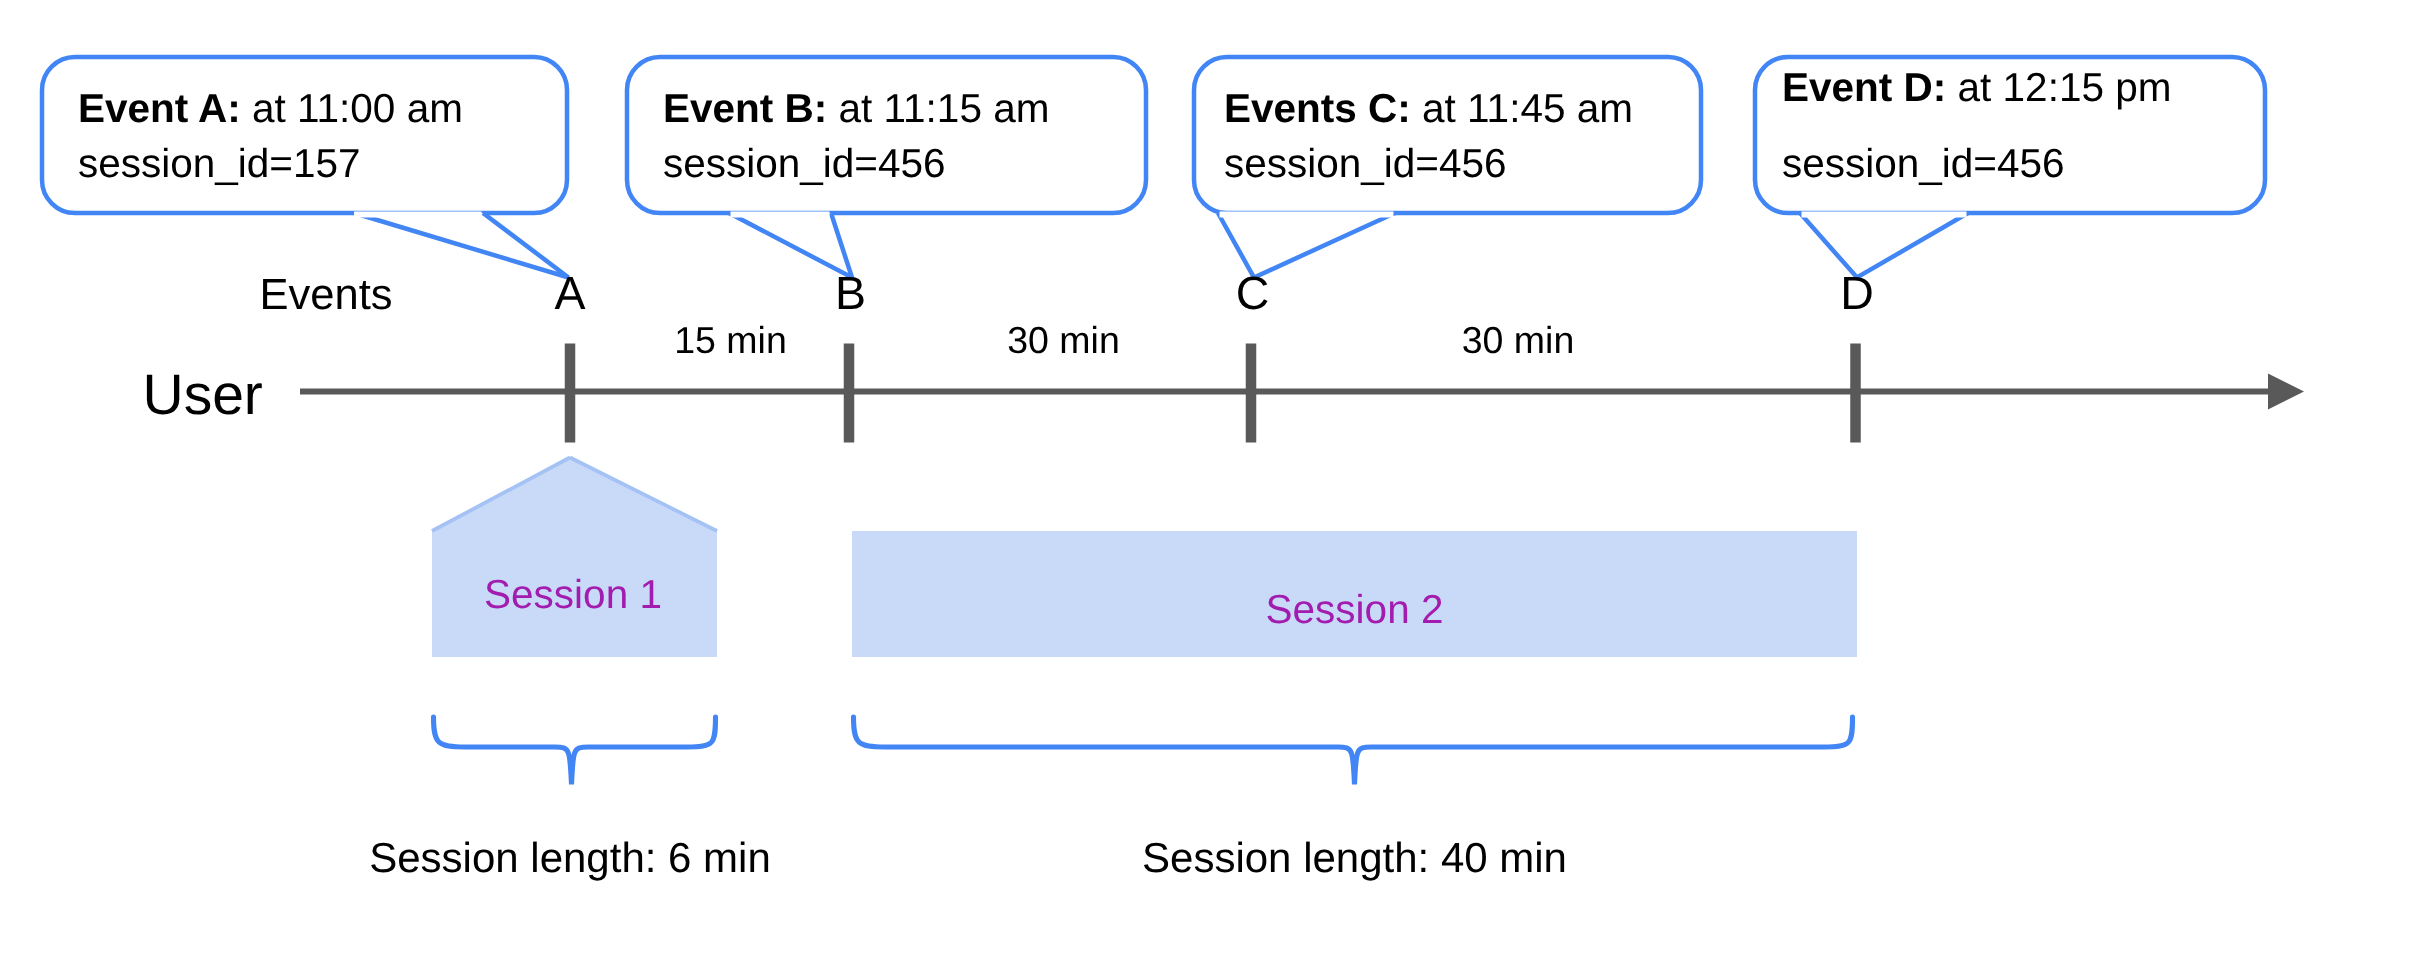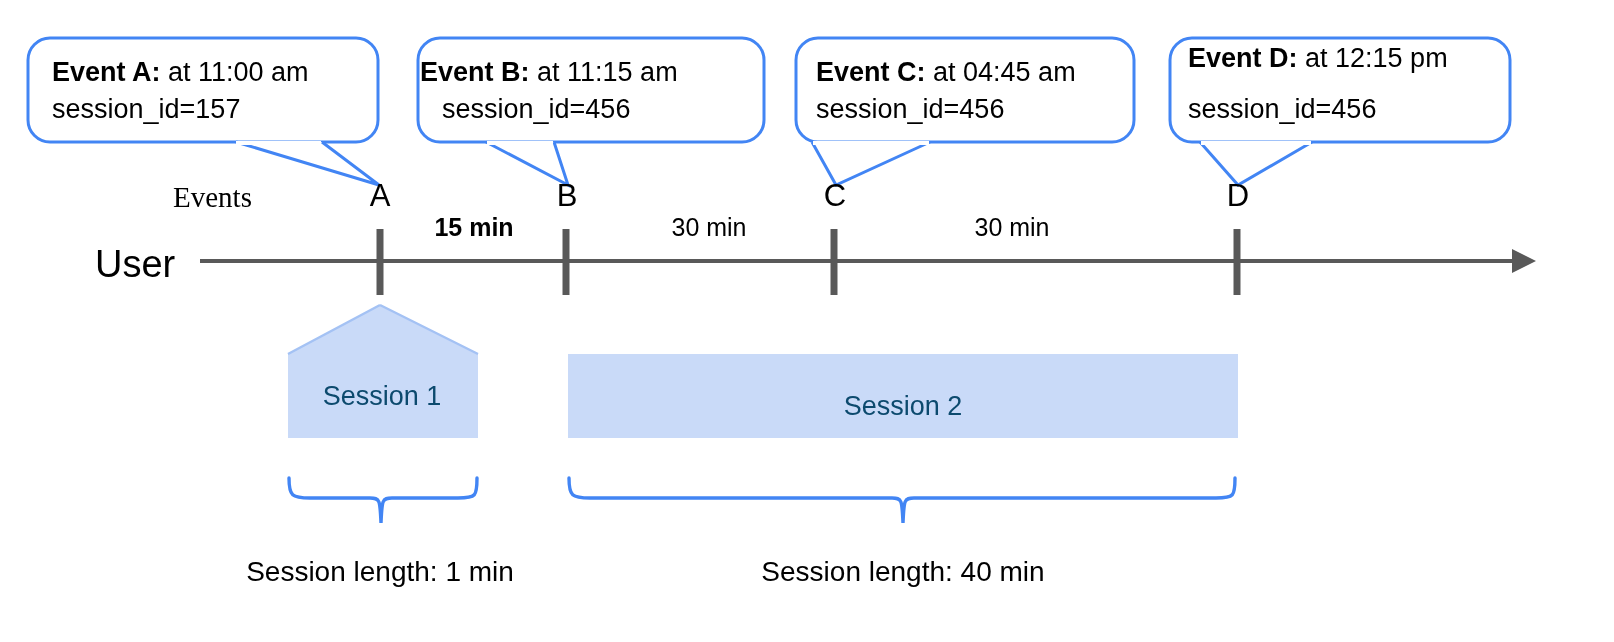--- a/index.html
+++ b/index.html
@@ -62,21 +62,21 @@
   }
   .gap-label {
     position: absolute;
     color: #000000;
     font-size: 25px;
     white-space: nowrap;
     text-align: center;
   }
   .session-label {
     position: absolute;
-    color: #0c4a6e;
+    color: #a21caf;
     font-size: 27px;
     white-space: nowrap;
     text-align: center;
   }
   .length-label {
     position: absolute;
     color: #000000;
     font-size: 28px;
     white-space: nowrap;
     text-align: center;
@@ -182,47 +182,47 @@
              C 1234 498, 1235 496, 1235 478" fill="none" stroke="#4285f4" stroke-width="3.4" stroke-linecap="round"></path>
   </svg>
 
   <div class="layer-text">
 
     <div class="callout-text" style="left:52px; top:54px;">
       <b>Event A:</b><span> at 11:00 am</span>
     </div>
     <div class="callout-text" style="left:52px; top:91px;">session_id=157</div>
 
-    <div class="callout-text" style="left:420px; top:54px;">
+    <div class="callout-text" style="left:442px; top:54px;">
       <b>Event B:</b><span> at 11:15 am</span>
     </div>
     <div class="callout-text" style="left:442px; top:91px;">session_id=456</div>
 
     <div class="callout-text" style="left:816px; top:54px;">
-      <b>Event C:</b><span> at 04:45 am</span>
+      <b>Events C:</b><span> at 11:45 am</span>
     </div>
     <div class="callout-text" style="left:816px; top:91px;">session_id=456</div>
 
     <div class="callout-text" style="left:1188px; top:40px;">
       <b>Event D:</b><span> at 12:15 pm</span>
     </div>
     <div class="callout-text" style="left:1188px; top:91px;">session_id=456</div>
 
-    <div class="lane-label lane-events" style="left:173px; top:181px;font-family:Liberation Serif, serif;">Events</div>
+    <div class="lane-label lane-events" style="left:173px; top:181px;">Events</div>
     <div class="lane-label lane-user" style="left:95px; top:243px;">User</div>
 
     <div class="tick-label centered" style="left:380px; top:178px;">A</div>
     <div class="tick-label centered" style="left:567px; top:178px;">B</div>
     <div class="tick-label centered" style="left:835px; top:178px;">C</div>
     <div class="tick-label centered" style="left:1238px; top:178px;">D</div>
 
-    <div class="gap-label centered" style="left:474px; top:213px;font-weight:bold;">15 min</div>
+    <div class="gap-label centered" style="left:487px; top:213px;">15 min</div>
     <div class="gap-label centered" style="left:709px; top:213px;">30 min</div>
     <div class="gap-label centered" style="left:1012px; top:213px;">30 min</div>
 
     <div class="session-label centered" style="left:382px; top:381px;">Session 1</div>
     <div class="session-label centered" style="left:903px; top:391px;">Session 2</div>
 
-    <div class="length-label centered" style="left:380px; top:556px;">Session length: 1 min</div>
+    <div class="length-label centered" style="left:380px; top:556px;">Session length: 6 min</div>
     <div class="length-label centered" style="left:903px; top:556px;">Session length: 40 min</div>
 
   </div>
 </div>
 
 </body></html>

